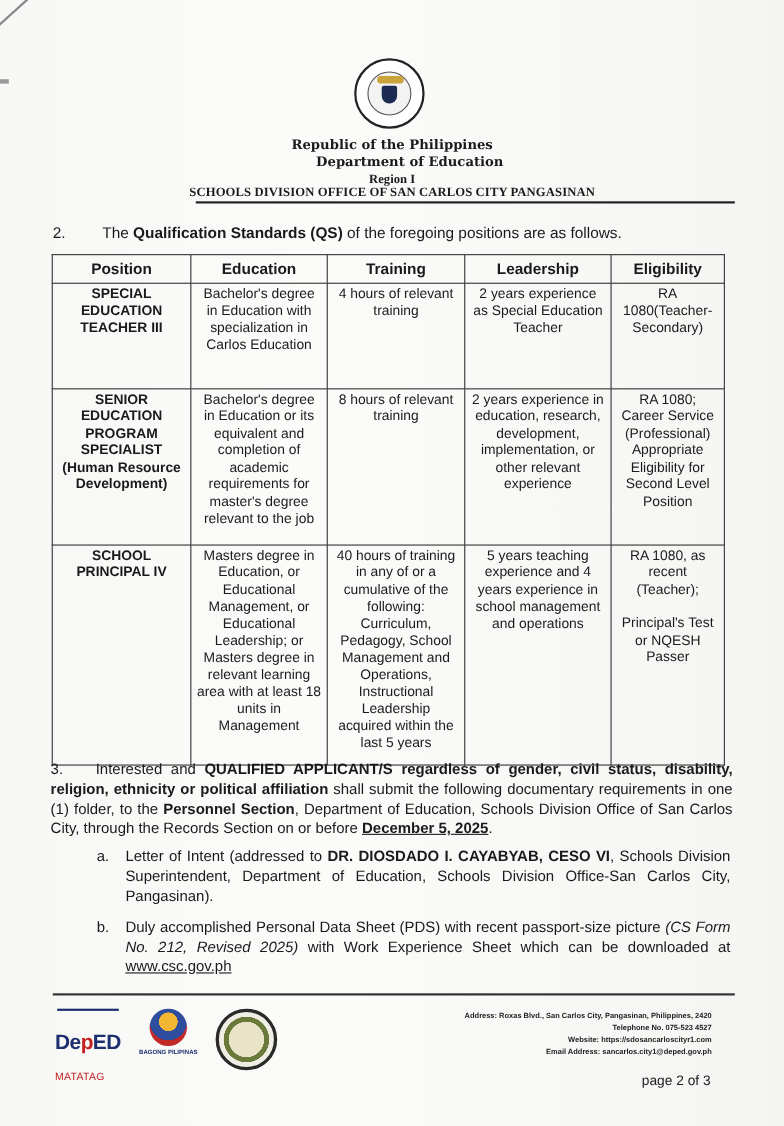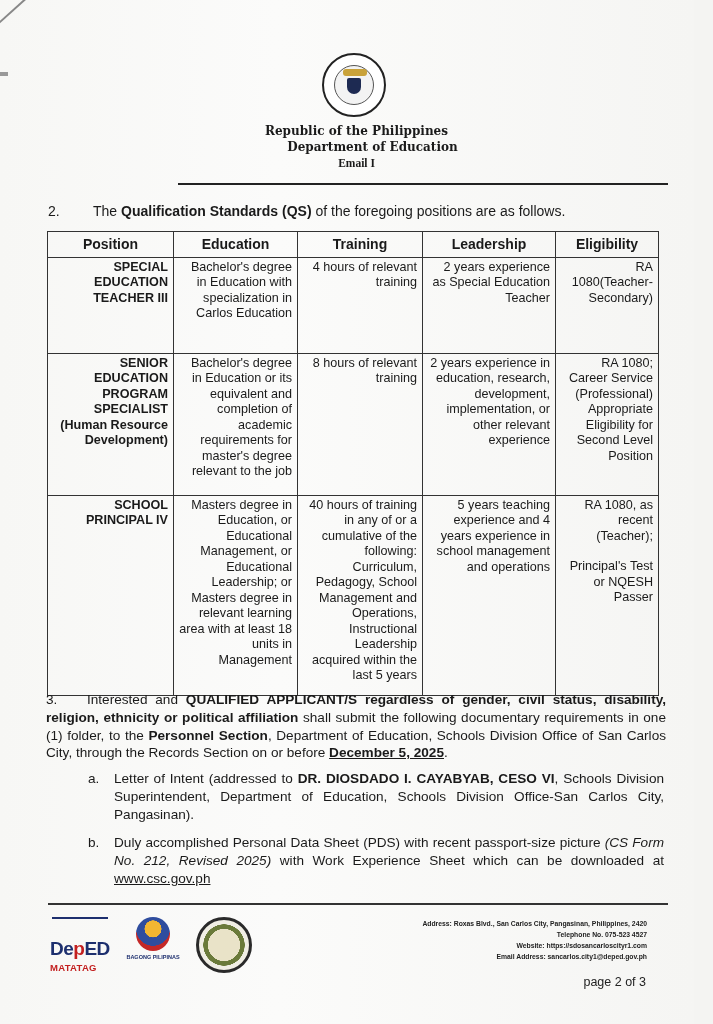--- a/index.html
+++ b/index.html
@@ -23,42 +23,42 @@
   .hdr-rep { top: 124px; font-family: "DejaVu Serif", serif; font-weight: bold; font-size: 12px; }
   .hdr-dep { top: 140px; font-family: "DejaVu Serif", serif; font-weight: bold; font-size: 12px; margin-left: 16px; }
   .hdr-reg { top: 157px; font-family: "Liberation Serif", serif; font-weight: bold; font-size: 11.5px; }
   .hdr-sdo { top: 169px; font-family: "Liberation Serif", serif; font-weight: bold; font-size: 11.5px; letter-spacing: 0.1px; }
   .hdr-rule { position: absolute; left: 178px; top: 183px; width: 490px; height: 2px; background: #222; }
 
   .p2 { position: absolute; left: 48px; top: 203px; font-size: 14px; }
   .p2 .num { display: inline-block; width: 45px; }
 
   table.qs { position: absolute; left: 47px; top: 231px; border-collapse: collapse; font-size: 12.6px; line-height: 15.5px; }
-  table.qs th, table.qs td { border: 1.2px solid #333; vertical-align: top; padding: 2px 5px 4px 5px; text-align: right; }
+  table.qs th, table.qs td { border: 1.2px solid #333; vertical-align: top; padding: 2px 5px 4px 5px; text-align: center; }
   table.qs th { text-align: center; font-weight: bold; font-size: 14px; padding: 5px 4px 4px; }
   table.qs td.pos { font-weight: bold; }
   .c1 { width: 117px; } .c2 { width: 115px; } .c3 { width: 116px; } .c4 { width: 124px; } .c5 { width: 94px; }
 
   .p3 { position: absolute; left: 46px; top: 691px; width: 620px; font-size: 13.6px; line-height: 17.8px; text-align: justify; }
   .p3 .num { display: inline-block; width: 41px; }
   .b { font-weight: bold; margin-top: 16px; }
   .u { text-decoration: underline; font-weight: bold; }
 
   .items { position: absolute; left: 88px; top: 770px; width: 576px; font-size: 13.6px; line-height: 17.8px; }
   .item { position: relative; padding-left: 26px; text-align: justify; margin-bottom: 11px; }
   .item .lt { position: absolute; left: 0; top: 0; }
   .ital { font-style: italic; }
   .link { text-decoration: underline; }
 
   .foot-rule { position: absolute; left: 48px; top: 903px; width: 620px; height: 1.5px; background: #333; }
   .deped { position: absolute; left: 50px; top: 917px; width: 64px; }
   .deped-bar { height: 2px; background: #1d2f6e; width: 56px; margin-left: 2px; }
   .deped-word { font-weight: bold; font-size: 19px; color: #1d2f6e; letter-spacing: -0.5px; margin-top: 19px; }
   .deped-word .red { color: #c32020; }
-  .matatag { font-weight: bold; font-size: 9.5px; color: #c32020; letter-spacing: 0.3px; margin-top: 2px; }
+  .matatag { font-weight: normal; font-size: 9.5px; color: #c32020; letter-spacing: 0.3px; margin-top: 14px; }
   .bp { position: absolute; left: 125px; top: 915px; width: 56px; height: 50px; text-align: center; }
   .bp-sun { width: 34px; height: 34px; margin: 2px auto 0; border-radius: 50%; background: radial-gradient(circle at 50% 35%, #f2b632 0 30%, #2f4d9e 31% 60%, #c32828 61%); }
   .bp-label { font-size: 5.5px; font-weight: bold; color: #1d2f6e; margin-top: 3px; }
   .sdo-seal { position: absolute; left: 196px; top: 917px; width: 56px; height: 56px; border-radius: 50%; border: 3px solid #2a2a2a; box-sizing: border-box; background: radial-gradient(circle, #e9e3c8 0 45%, #6a7a3a 46% 58%, #f0eee4 59%); }
 
   .contact { position: absolute; right: 47px; top: 918px; text-align: right; font-size: 6.8px; font-weight: bold; line-height: 11px; color: #222; }
   .pageno { position: absolute; right: 48px; top: 975px; font-size: 12.5px; color: #222; }
 </style>
 </head>
 <body>
@@ -69,21 +69,22 @@
 
   <div class="seal" title="KAGAWARAN NG EDUKASYON · REPUBLIKA NG PILIPINAS">
     <div class="seal-inner">
       <div class="seal-torch"></div>
       <div class="seal-shield"></div>
     </div>
   </div>
 
   <div class="hdr hdr-rep">Republic of the Philippines</div>
   <div class="hdr hdr-dep">Department of Education</div>
-  <div class="hdr hdr-reg">Email I</div>
+  <div class="hdr hdr-reg">Region I</div>
+  <div class="hdr hdr-sdo">SCHOOLS DIVISION OFFICE OF SAN CARLOS CITY PANGASINAN</div>
   <div class="hdr-rule"></div>
 
   <div class="p2">
     <span class="num">2.</span><span>The </span><span class="b">Qualification Standards (QS)</span><span> of the foregoing positions are as follows.</span>
   </div>
 
   <table class="qs">
     <thead>
       <tr>
         <th class="c1">Position</th>

